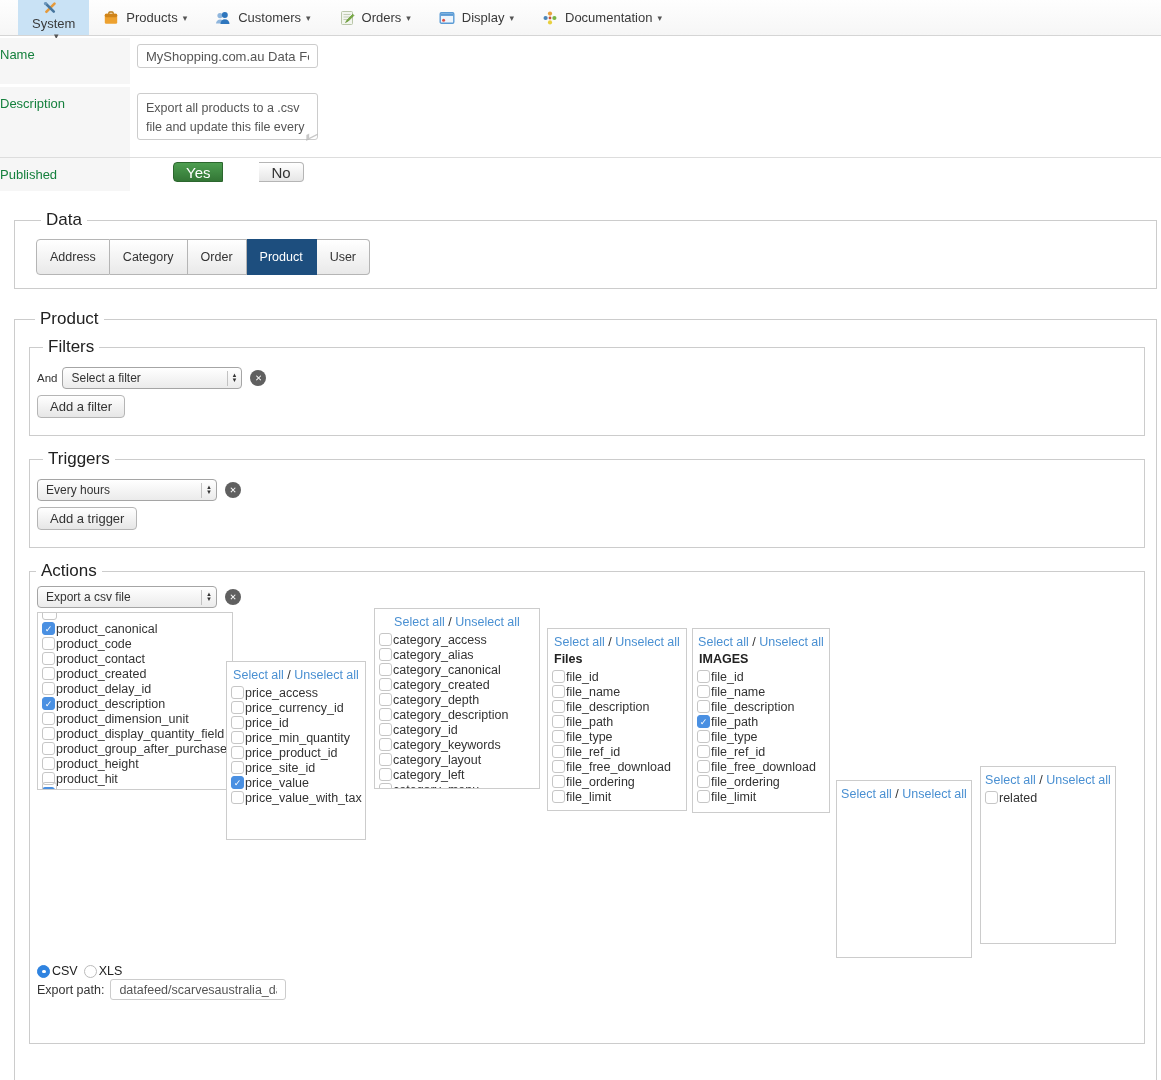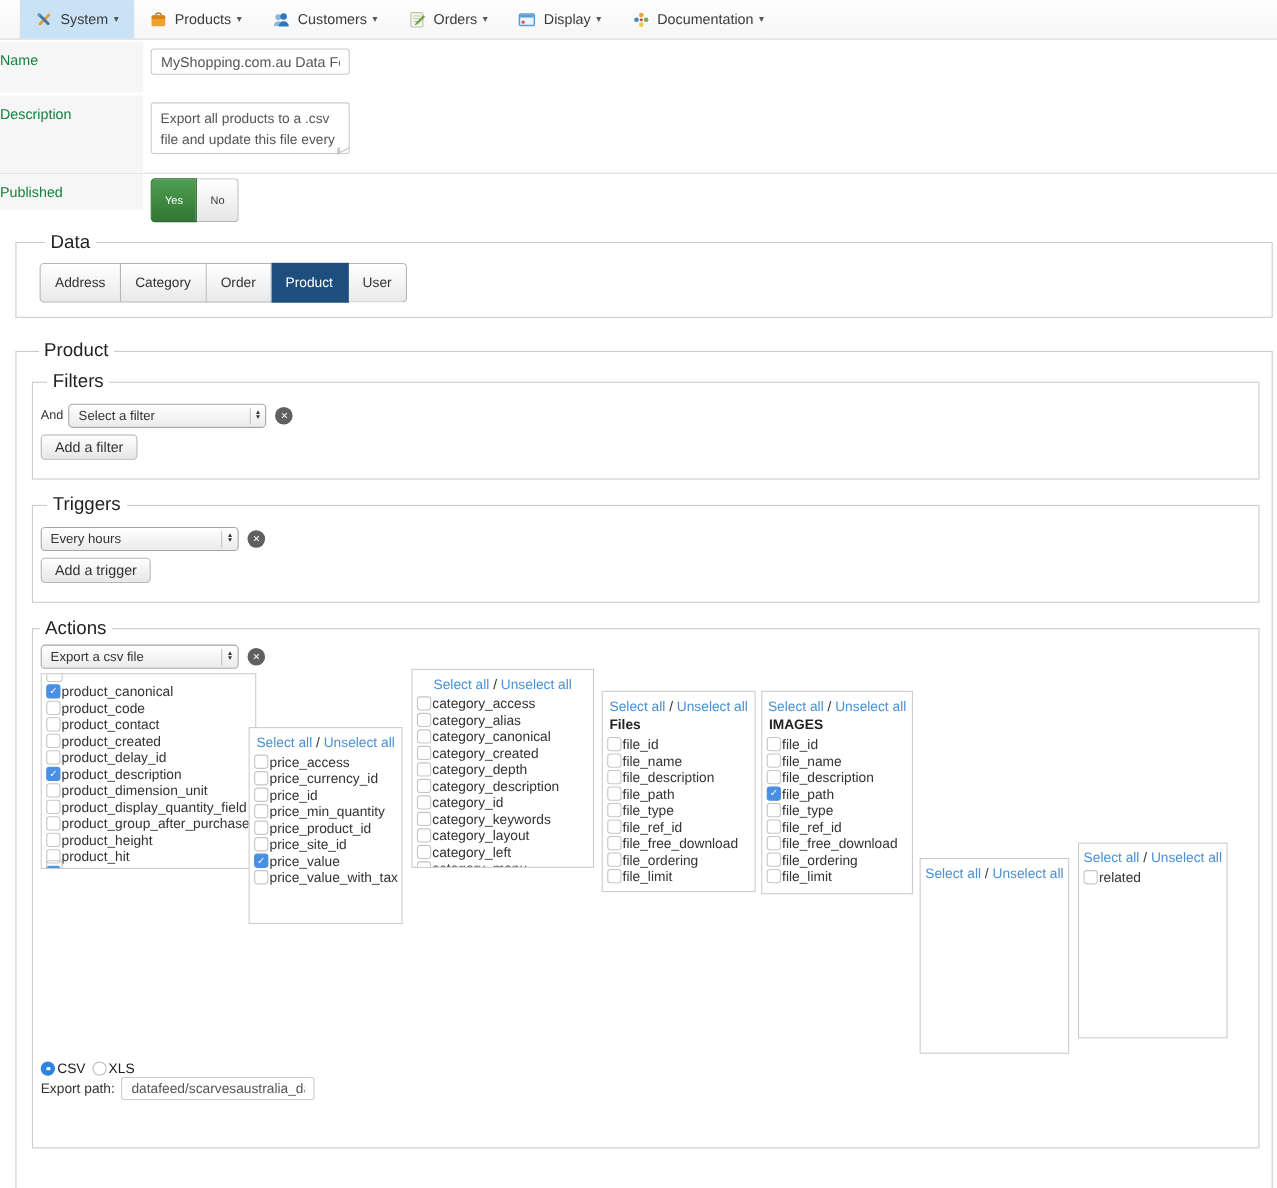--- a/index.html
+++ b/index.html
@@ -6,21 +6,21 @@
   html,body { margin:0; padding:0; }
   body {
     width:1161px; height:1080px; overflow:hidden; background:#fff;
     font-family:"Liberation Sans","DejaVu Sans",sans-serif; color:#333;
   }
   
   .navbar { height:36px; border-bottom:1px solid #d5d5d5;
     background:linear-gradient(#fefefe,#f6f6f6); display:flex; align-items:stretch; padding-left:18px; }
   .nav-items { display:flex; align-items:stretch; }
   .nav-item { display:flex; align-items:center; padding:0 14px; cursor:pointer; font-size:13px; color:#3a3a3a; }
-  .nav-item.active { background:#c9e2f5; }
+  .nav-item.active { background:#c9e2f5;flex-direction:column; }
   .nav-icon { width:16px; height:16px; margin-right:7px; display:inline-flex; }
   .nav-icon svg { display:block; }
   .caret { margin-left:5px; font-size:9px; color:#555; }
   
   .form-row { display:flex; }
   .form-label { width:130px; min-width:130px; background:#f6f6f6; 
     padding:9px 12px 0 0; font-size:13px; color:#15803d; }
   .row-name { height:46px; margin-top:2px; margin-bottom:3px; }
   .row-desc { height:70px; }
   .row-pub  { height:33px; }
@@ -28,22 +28,22 @@
   .text-input { height:24px; border:1px solid #ccc; border-radius:3px; font-size:13px; color:#555;
     padding:0 8px; font-family:inherit; background:#fff; }
   .name-input { width:181px; }
   .desc-textarea { width:181px; height:47px; border:1px solid #ccc; border-radius:3px; font-size:12.5px;
     color:#555; padding:5px 8px 0; resize:none; font-family:inherit; line-height:1.5; overflow:hidden; }
   .resize-handle { position:absolute; left:178px; top:44px; width:8px; height:8px;
     border-right:2px solid #bbb; border-bottom:2px solid #bbb;
     transform:skew(-45deg,0) rotate(45deg); opacity:.8; }
   .divider { border-top:1px solid #ddd; }
   .toggle-group { display:inline-flex; }
-  .toggle-btn { font-family:inherit; font-size:10px; height:40px; padding:0 12px;
-    border:1px solid #b5b5b5; background:linear-gradient(#fff,#e6e6e6); color:#333; cursor:pointer; }
+  .toggle-btn { font-family:inherit; font-size:15px; height:20px; padding:0 12px;
+    border:1px solid #b5b5b5; background:linear-gradient(#fff,#e6e6e6); color:#333; cursor:pointer;margin-left:36px; }
   .toggle-btn:first-child { border-radius:4px 0 0 4px; }
   .toggle-btn:last-child { border-radius:0 4px 4px 0; border-left:none; }
   .toggle-btn.active { background:linear-gradient(#4d9e50,#337635); border-color:#2c672e; color:#fff; }
   
   fieldset { border:1px solid #ccc; }
   legend { font-size:17px; color:#222; padding:0 5px; margin-left:6px; font-weight:400; }
   .outer-fieldset { margin:0 4px 0 14px; padding:4px 11px 14px 20px; }
   .data-fieldset { margin-top:19px; padding-bottom:13px; }
   .product-fieldset { margin-top:20px; padding:2px 11px 30px 14px; }
   .tab-group { display:inline-flex; margin-top:5px; margin-left:1px; }

